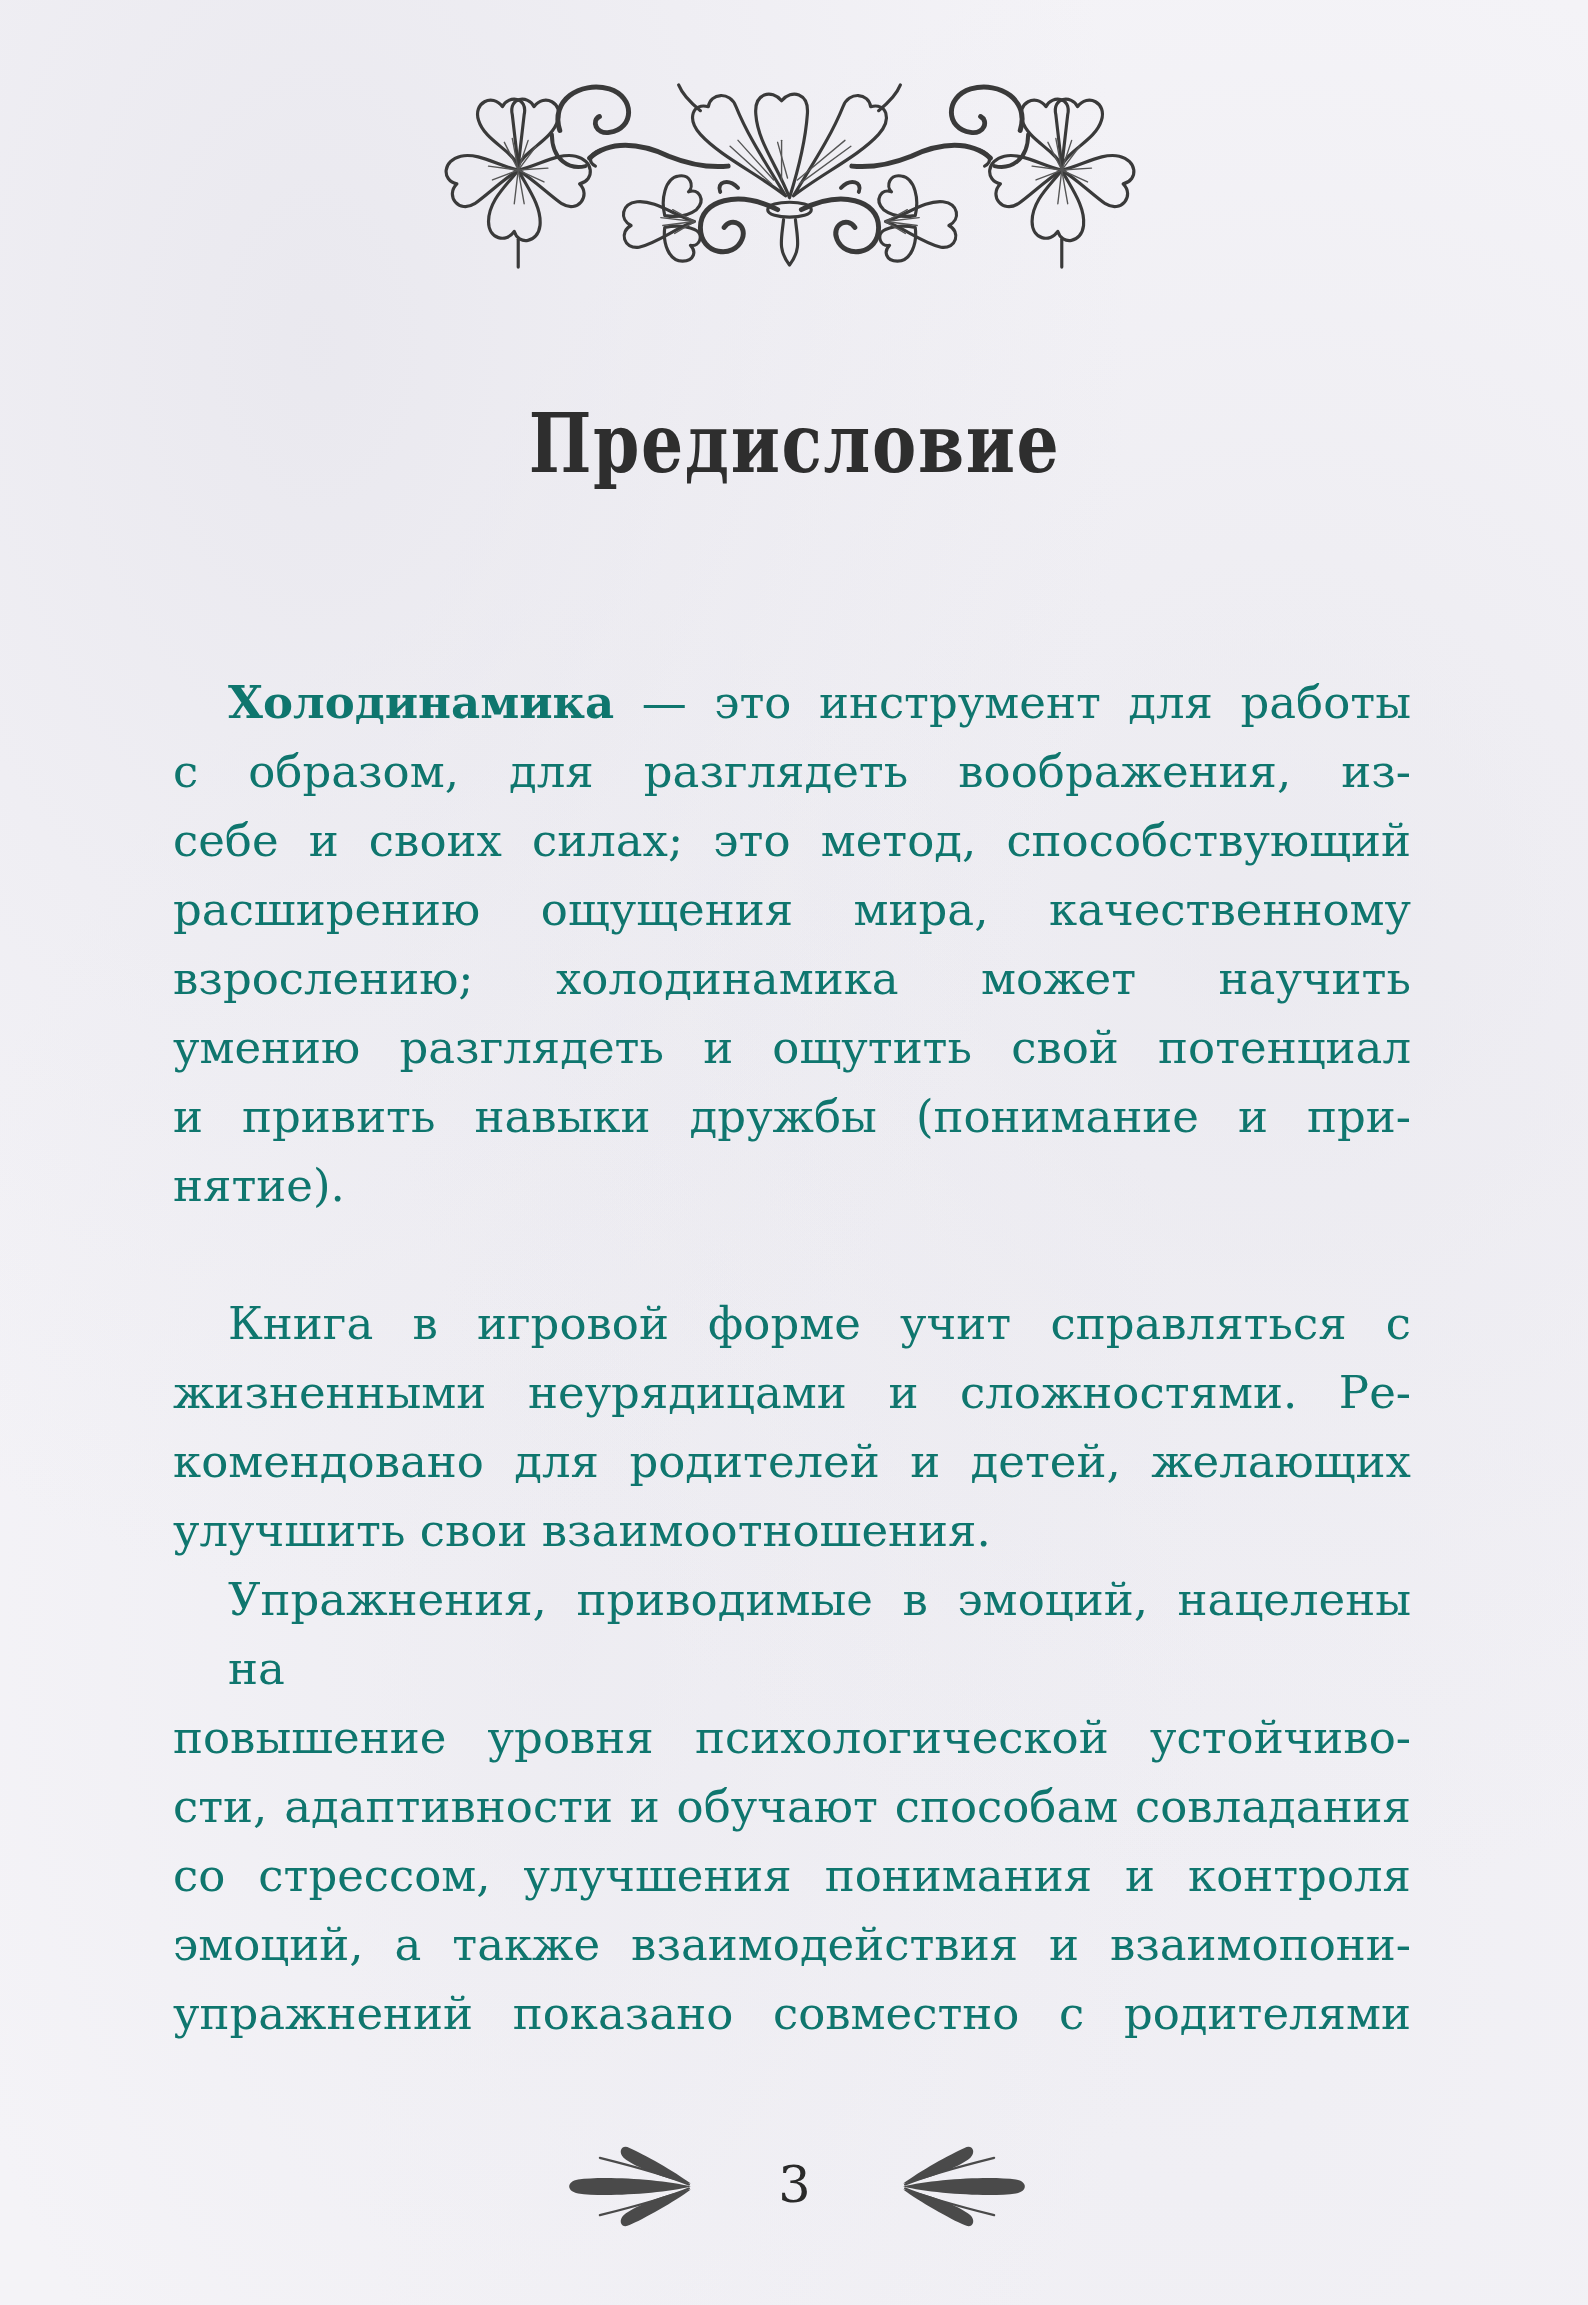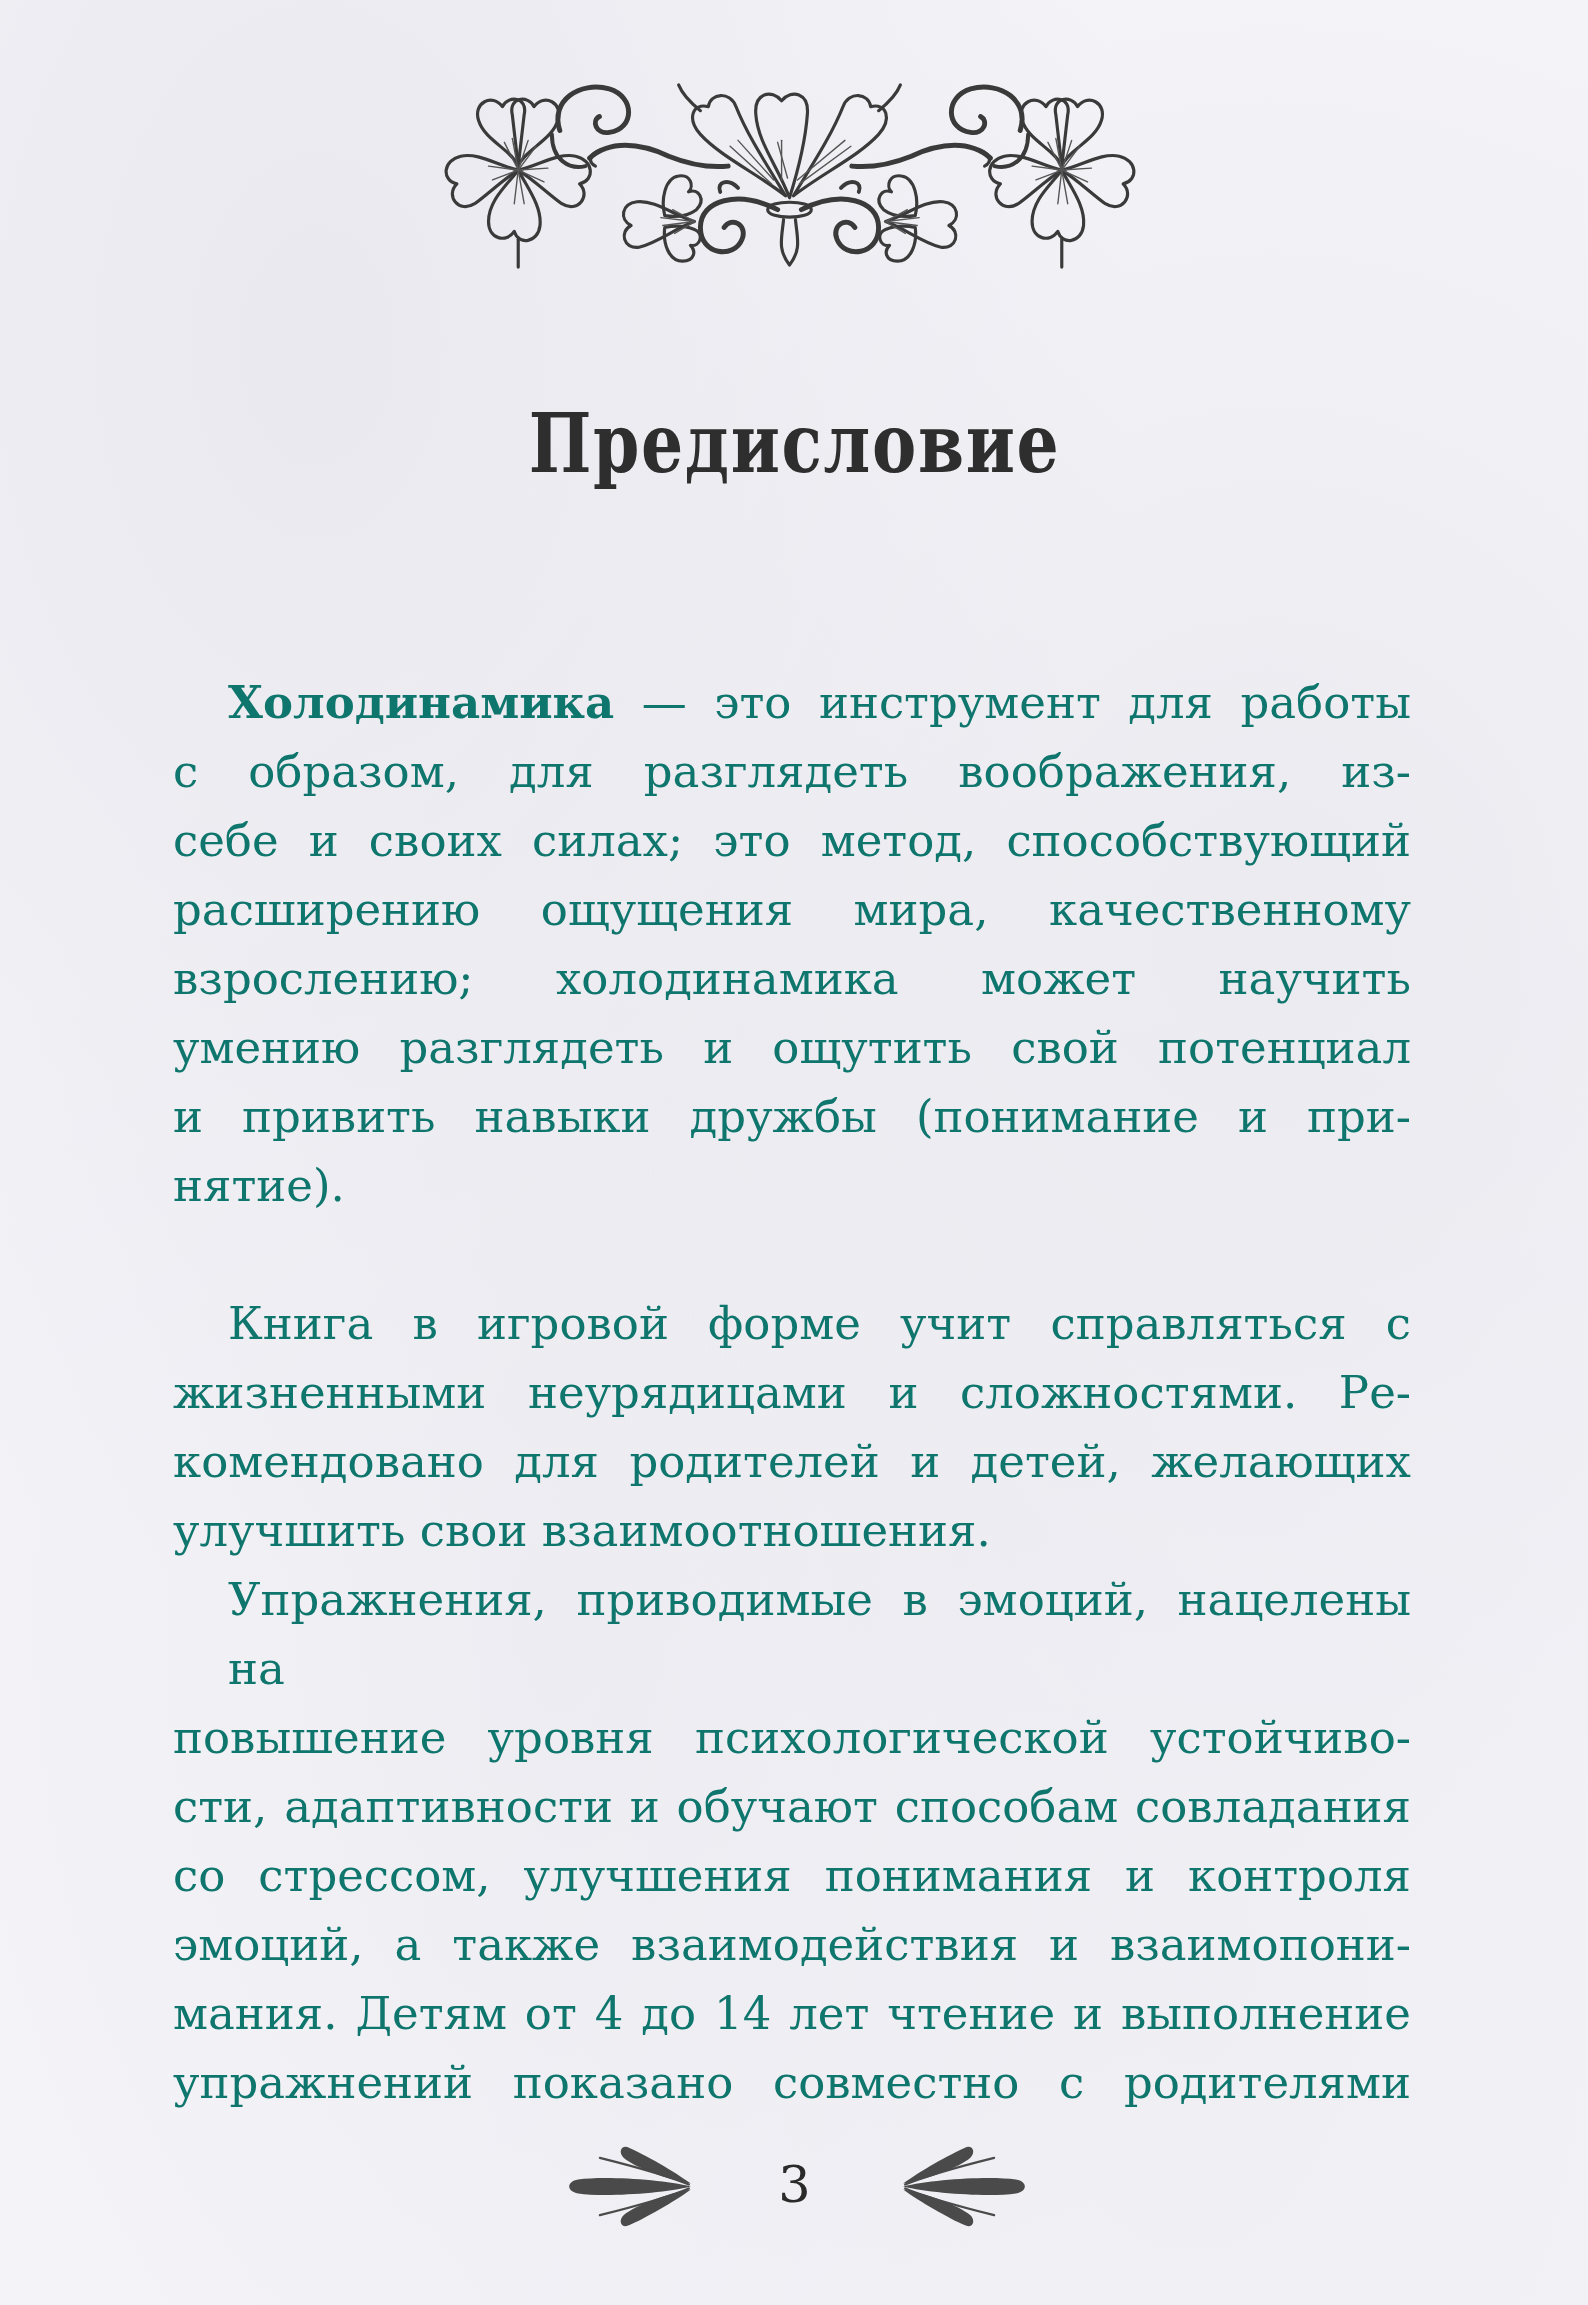--- a/index.html
+++ b/index.html
@@ -163,21 +163,20 @@
     <span class="line">жизненными неурядицами и сложностями. Ре-</span>
     <span class="line">комендовано для родителей и детей, желающих</span>
     <span class="line last">улучшить свои взаимоотношения.</span>
   </div>
   <div class="paragraph">
     <span class="line indent">Упражнения, приводимые в эмоций, нацелены на</span>
     <span class="line">повышение уровня психологической устойчиво-</span>
     <span class="line">сти, адаптивности и обучают способам совладания</span>
     <span class="line">со стрессом, улучшения понимания и контроля</span>
     <span class="line">эмоций, а также взаимодействия и взаимопони-</span>
-    <span class="line">мания. Детям от 4 до 14 лет чтение и выполнение</span>
     <span class="line">упражнений показано совместно с родителями</span>
   </div>
 </div>
 
 <div class="footer">
   <div class="flourish left">
     <svg viewBox="0 0 135 90">
       <g fill="#4a4a4a">
         <path d="M128,45 C100,38 40,34 14,38 C2,40 2,50 14,52 C40,56 100,52 128,45 Z"></path>
         <path d="M128,42 C112,30 80,12 66,6 C58,2 54,10 60,16 C72,26 104,38 128,42 Z"></path>

